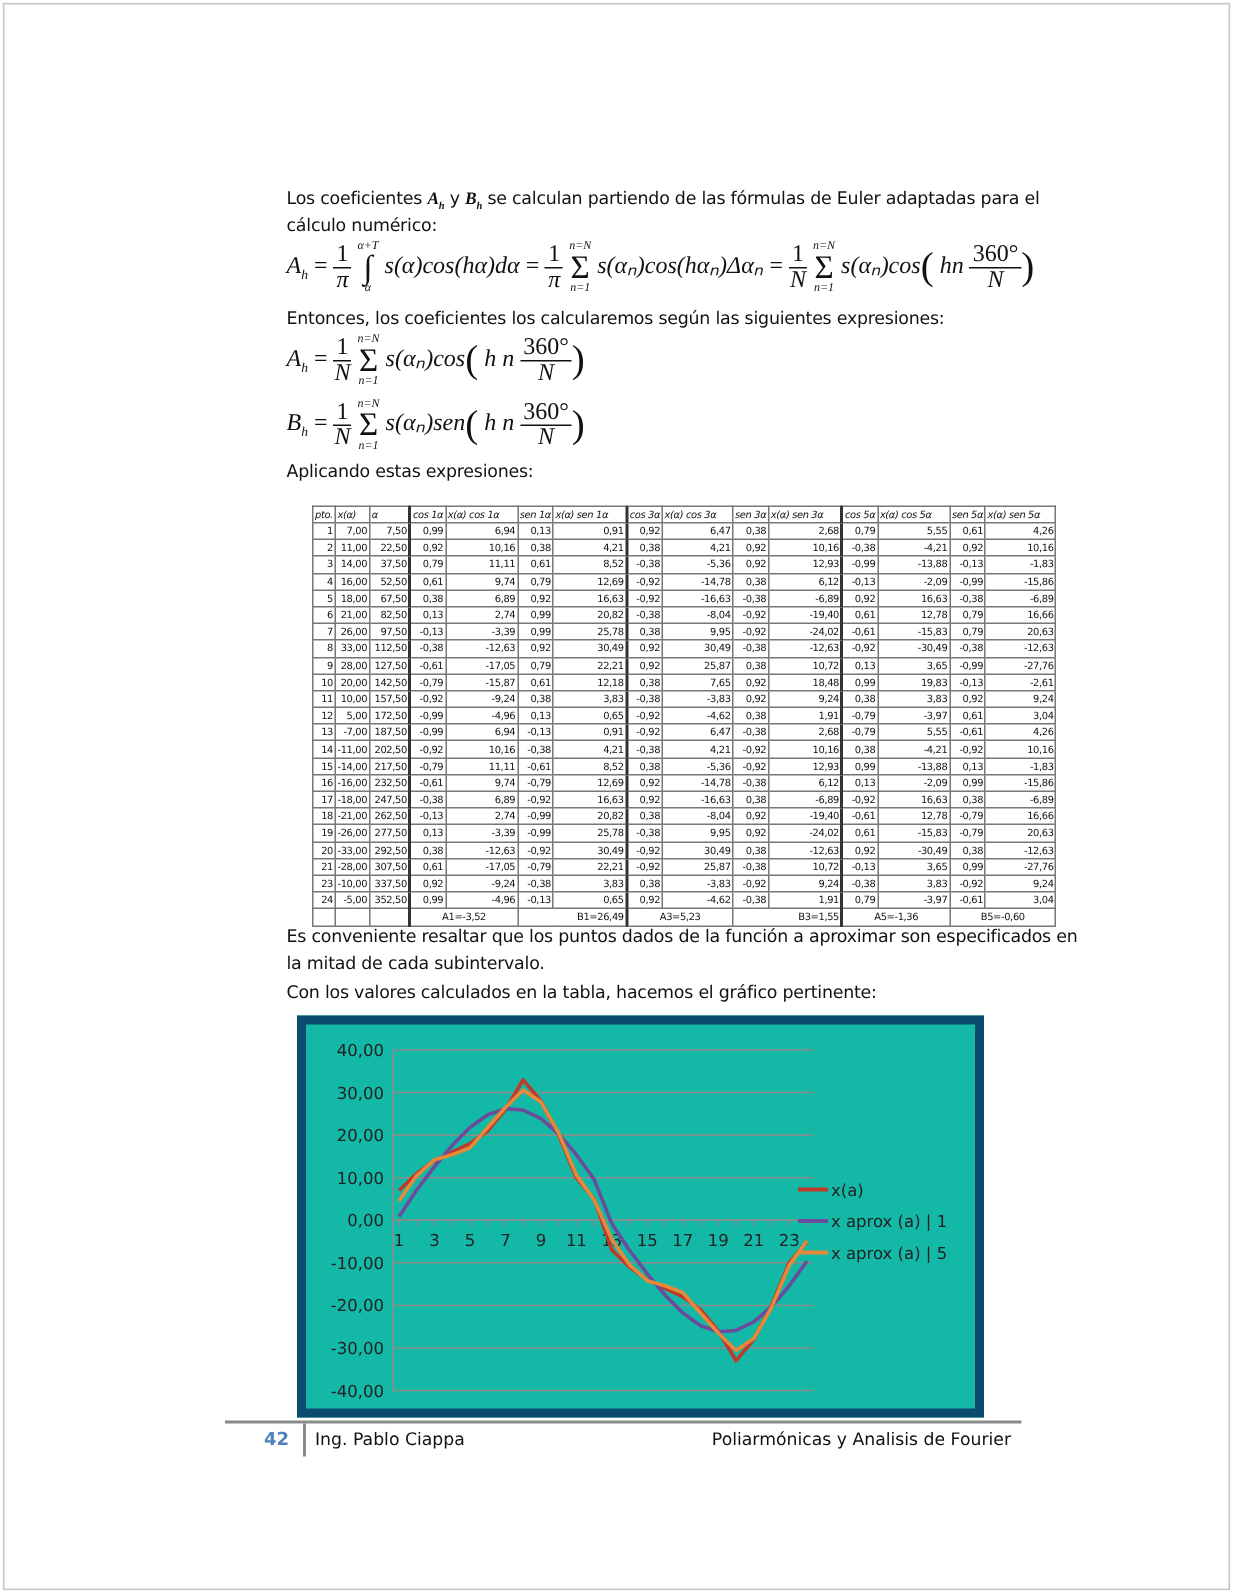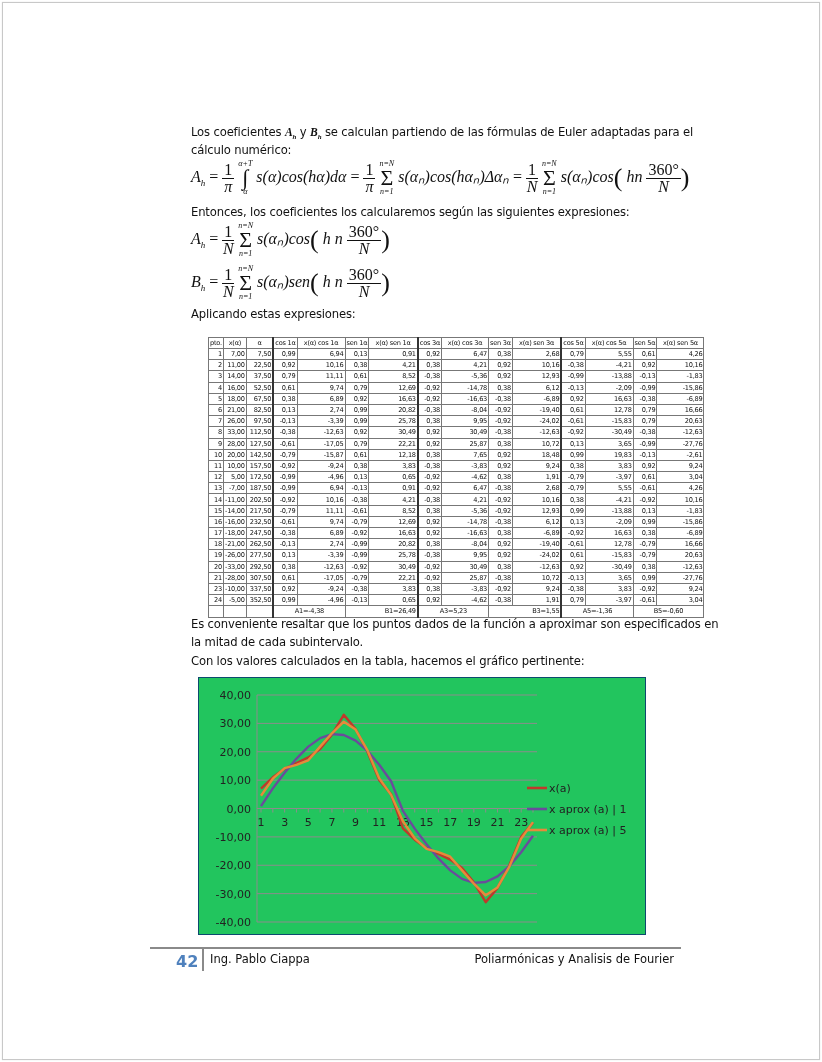--- a/index.html
+++ b/index.html
@@ -9,27 +9,27 @@
   .formula{position:absolute;left:191px;font-family:"Liberation Serif",serif;font-size:16px;font-style:italic;color:#111;white-space:nowrap;}
   .frac{display:inline-block;vertical-align:middle;text-align:center;font-style:normal;}
   .frac .num{display:block;border-bottom:1px solid #111;padding:0 2px;line-height:16px;}
   .frac .den{display:block;line-height:16px;font-style:italic;}
   .sum{display:inline-block;vertical-align:middle;text-align:center;font-style:normal;}
   .sum .lim{display:block;font-size:8px;line-height:8px;font-style:italic;}
   .sum .sig{display:block;font-size:22px;line-height:20px;}
   .paren{font-size:26px;font-style:normal;vertical-align:middle;font-weight:lighter;}
   table.data{position:absolute;left:208px;top:337px;border-collapse:collapse;font-family:"DejaVu Sans",sans-serif;font-size:6.6px;letter-spacing:-0.25px;}
   table.data td{border:1px solid #777;padding:0 1px;height:10.2px;line-height:10px;text-align:right;white-space:nowrap;overflow:hidden;}
-  table.data tr.hdr td{text-align:center;height:10px;}
+  table.data tr.hdr td{text-align:left;height:10px;font-style:italic;}
   table.data td.thick{border-right:2px solid #333;}
   table.data tr.sum-row td{text-align:left;}
-  .chart-box{position:absolute;left:198px;top:677px;width:446px;height:256px;border:1px solid #0c4a6e;background:#22c55e;}
+  .chart-box{position:absolute;left:198px;top:677px;width:446px;height:256px;border:6px solid #0c4a6e;background:#14b8a6;}
   .footer-line{position:absolute;left:150px;top:947px;width:531px;height:2px;background:#8a8a8a;}
   .footer-vbar{position:absolute;left:202px;top:949px;width:2px;height:22px;background:#8a8a8a;}
-  .page-num{position:absolute;left:176px;top:952px;font-family:"DejaVu Sans",sans-serif;font-size:16px;font-weight:bold;color:#4f81bd;}
+  .page-num{position:absolute;left:176px;top:952px;font-family:"DejaVu Sans",sans-serif;font-size:12px;font-weight:bold;color:#4f81bd;}
   .footer-left{position:absolute;left:210px;top:952px;font-family:"DejaVu Sans",sans-serif;font-size:11.5px;color:#111;}
   .footer-right{position:absolute;right:148px;top:952px;font-family:"DejaVu Sans",sans-serif;font-size:11.5px;color:#111;}
 </style>
 </head>
 <body>
 
 <div class="page-frame"></div>
 
 <div class="text" style="top:125px;"><span>Los coeficientes </span><b style="font-family:'Liberation Serif',serif;font-style:italic;"><span>A</span><sub style="font-size:7px;">h</sub></b><span> y </span><b style="font-family:'Liberation Serif',serif;font-style:italic;"><span>B</span><sub style="font-size:7px;">h</sub></b><span> se calculan partiendo de las fórmulas de Euler adaptadas para el</span></div>
 <div class="text" style="top:143px;">cálculo numérico:</div>
@@ -500,21 +500,21 @@
         <td class="thick">1,91</td>
         <td>0,79</td>
         <td>-3,97</td>
         <td>-0,61</td>
         <td>3,04</td>
       </tr>
       <tr class="sum-row">
         <td></td>
         <td></td>
         <td class="thick"></td>
-        <td colspan="2" style="text-align: center;">A1=-4,38</td>
+        <td colspan="2" style="text-align: center;">A1=-3,52</td>
         <td colspan="2" class="thick" style="text-align: right; padding-left: 12px;">B1=26,49</td>
         <td colspan="2" style="text-align: center; margin-left: 10px;">A3=5,23</td>
         <td colspan="2" class="thick" style="text-align: right;">B3=1,55</td>
         <td colspan="2" style="text-align: center;">A5=-1,36</td>
         <td colspan="2" style="text-align: center;">B5=-0,60</td>
       </tr>
     </tbody>
 </table>
 
 <div class="text" style="top:617px;">Es conveniente resaltar que los puntos dados de la función a aproximar son especificados en</div>

